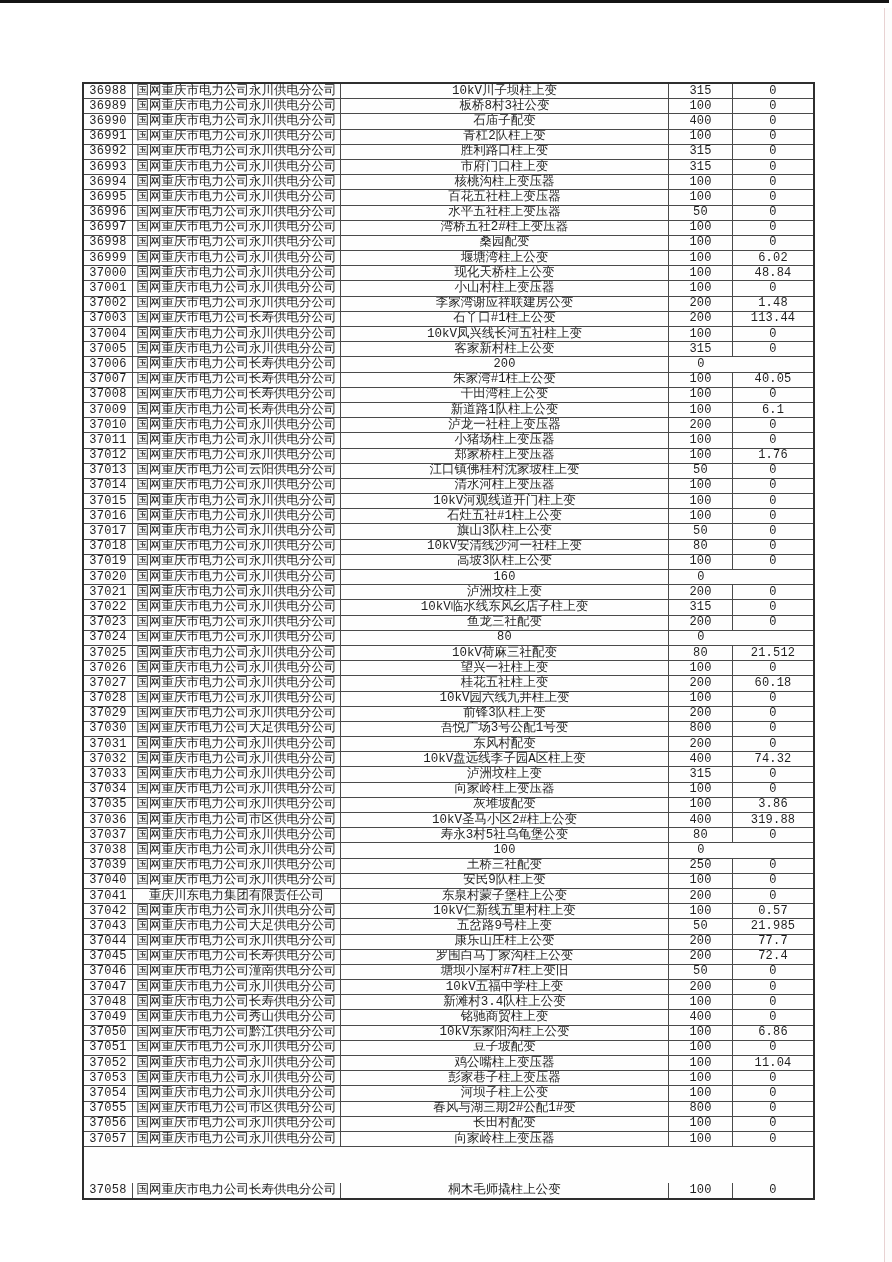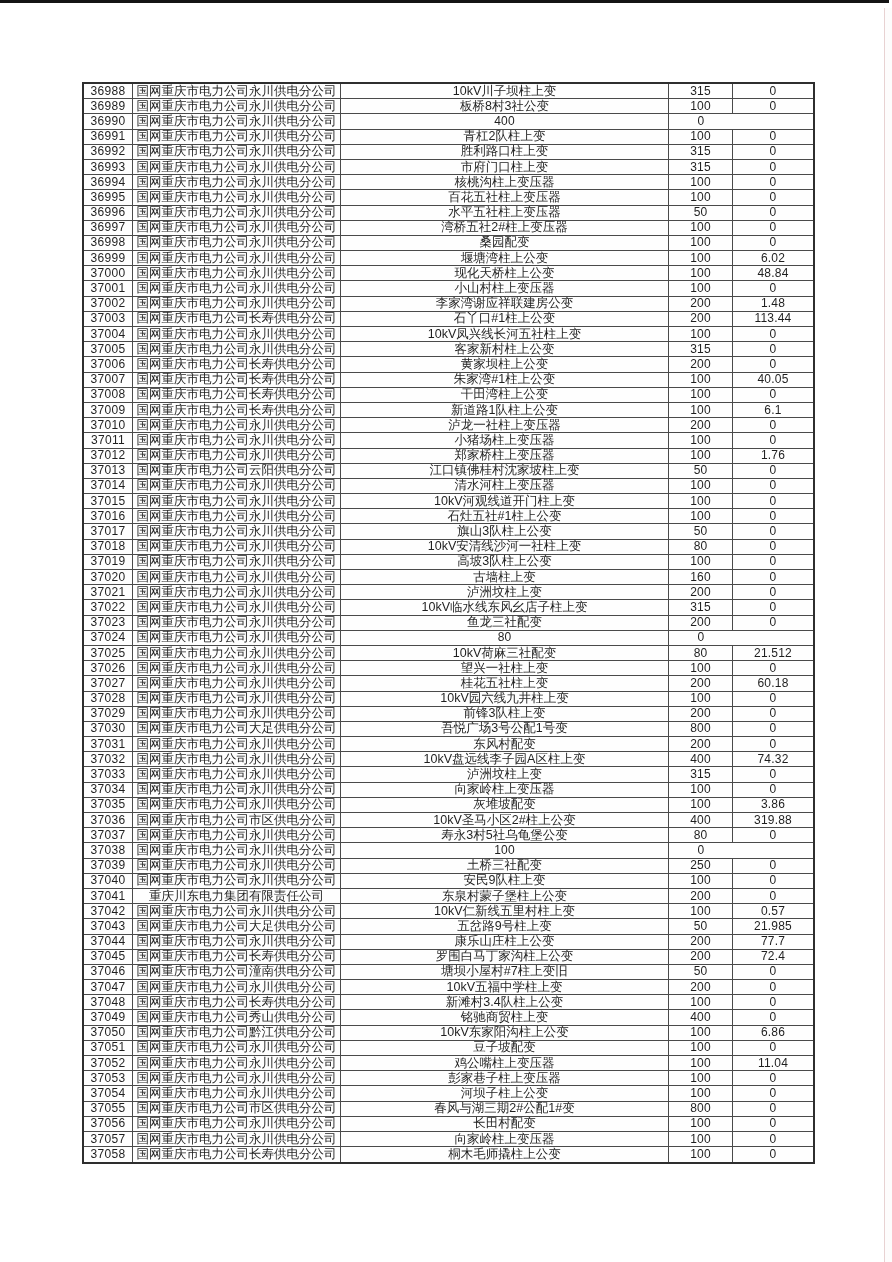--- a/index.html
+++ b/index.html
@@ -6,21 +6,21 @@
     margin: 0;
     padding: 0;
     background: #ffffff;
   }
   .page {
     position: relative;
     width: 892px;
     height: 1262px;
     background: #ffffff;
     overflow: hidden;
-    font-family: Liberation Sans, sans-serif;
+    font-family: Liberation Mono, monospace;
     color: #1f1f1f;
   }
   .top-bar {
     position: absolute;
     top: 0;
     left: 0;
     width: 889px;
     height: 3px;
     background: #141414;
   }
@@ -51,20 +51,21 @@
   }
   .row {
     display: grid;
     grid-template-columns: 49px 208px 328px 64px 1fr;
     height: 15.2px;
     box-sizing: border-box;
     border-bottom: 1.5px solid #4a4a4a;
   }
   .row:last-child {
     border-bottom: none;
+    margin-top: 36px;
   }
   .cell {
     box-sizing: border-box;
     border-right: 1.5px solid #4a4a4a;
     display: flex;
     align-items: center;
     justify-content: center;
     overflow: hidden;
     white-space: nowrap;
     line-height: 13px;
@@ -107,20 +108,21 @@
     <div class="cell c-id">36989</div>
     <div class="cell c-company">国网重庆市电力公司永川供电分公司</div>
     <div class="cell c-name">板桥8村3社公变</div>
     <div class="cell c-capacity">100</div>
     <div class="cell c-value">0</div>
   </div>
 
   <div class="row">
     <div class="cell c-id">36990</div>
     <div class="cell c-company">国网重庆市电力公司永川供电分公司</div>
+    <div class="cell c-name">石庙子配变</div>
     <div class="cell c-capacity">400</div>
     <div class="cell c-value">0</div>
   </div>
 
   <div class="row">
     <div class="cell c-id">36991</div>
     <div class="cell c-company">国网重庆市电力公司永川供电分公司</div>
     <div class="cell c-name">青杠2队柱上变</div>
     <div class="cell c-capacity">100</div>
     <div class="cell c-value">0</div>
@@ -234,21 +236,20 @@
     <div class="cell c-id">37005</div>
     <div class="cell c-company">国网重庆市电力公司永川供电分公司</div>
     <div class="cell c-name">客家新村柱上公变</div>
     <div class="cell c-capacity">315</div>
     <div class="cell c-value">0</div>
   </div>
 
   <div class="row">
     <div class="cell c-id">37006</div>
     <div class="cell c-company">国网重庆市电力公司长寿供电分公司</div>
-    <div class="cell c-name">黄家坝柱上公变</div>
     <div class="cell c-capacity">200</div>
     <div class="cell c-value">0</div>
   </div>
 
   <div class="row">
     <div class="cell c-id">37007</div>
     <div class="cell c-company">国网重庆市电力公司长寿供电分公司</div>
     <div class="cell c-name">朱家湾#1柱上公变</div>
     <div class="cell c-capacity">100</div>
     <div class="cell c-value">40.05</div>
@@ -346,21 +347,20 @@
     <div class="cell c-id">37019</div>
     <div class="cell c-company">国网重庆市电力公司永川供电分公司</div>
     <div class="cell c-name">高坡3队柱上公变</div>
     <div class="cell c-capacity">100</div>
     <div class="cell c-value">0</div>
   </div>
 
   <div class="row">
     <div class="cell c-id">37020</div>
     <div class="cell c-company">国网重庆市电力公司永川供电分公司</div>
-    <div class="cell c-name">古墙柱上变</div>
     <div class="cell c-capacity">160</div>
     <div class="cell c-value">0</div>
   </div>
 
   <div class="row">
     <div class="cell c-id">37021</div>
     <div class="cell c-company">国网重庆市电力公司永川供电分公司</div>
     <div class="cell c-name">泸洲坟柱上变</div>
     <div class="cell c-capacity">200</div>
     <div class="cell c-value">0</div>

